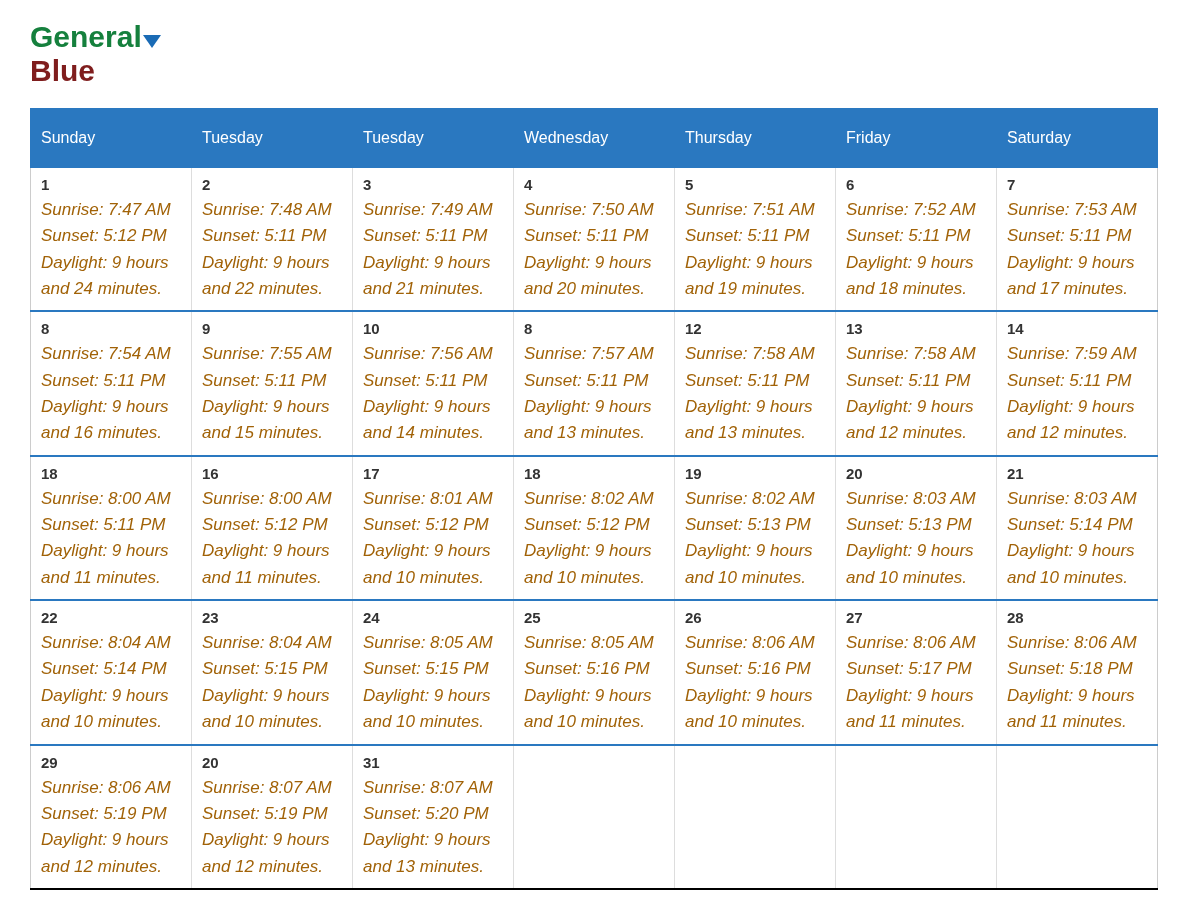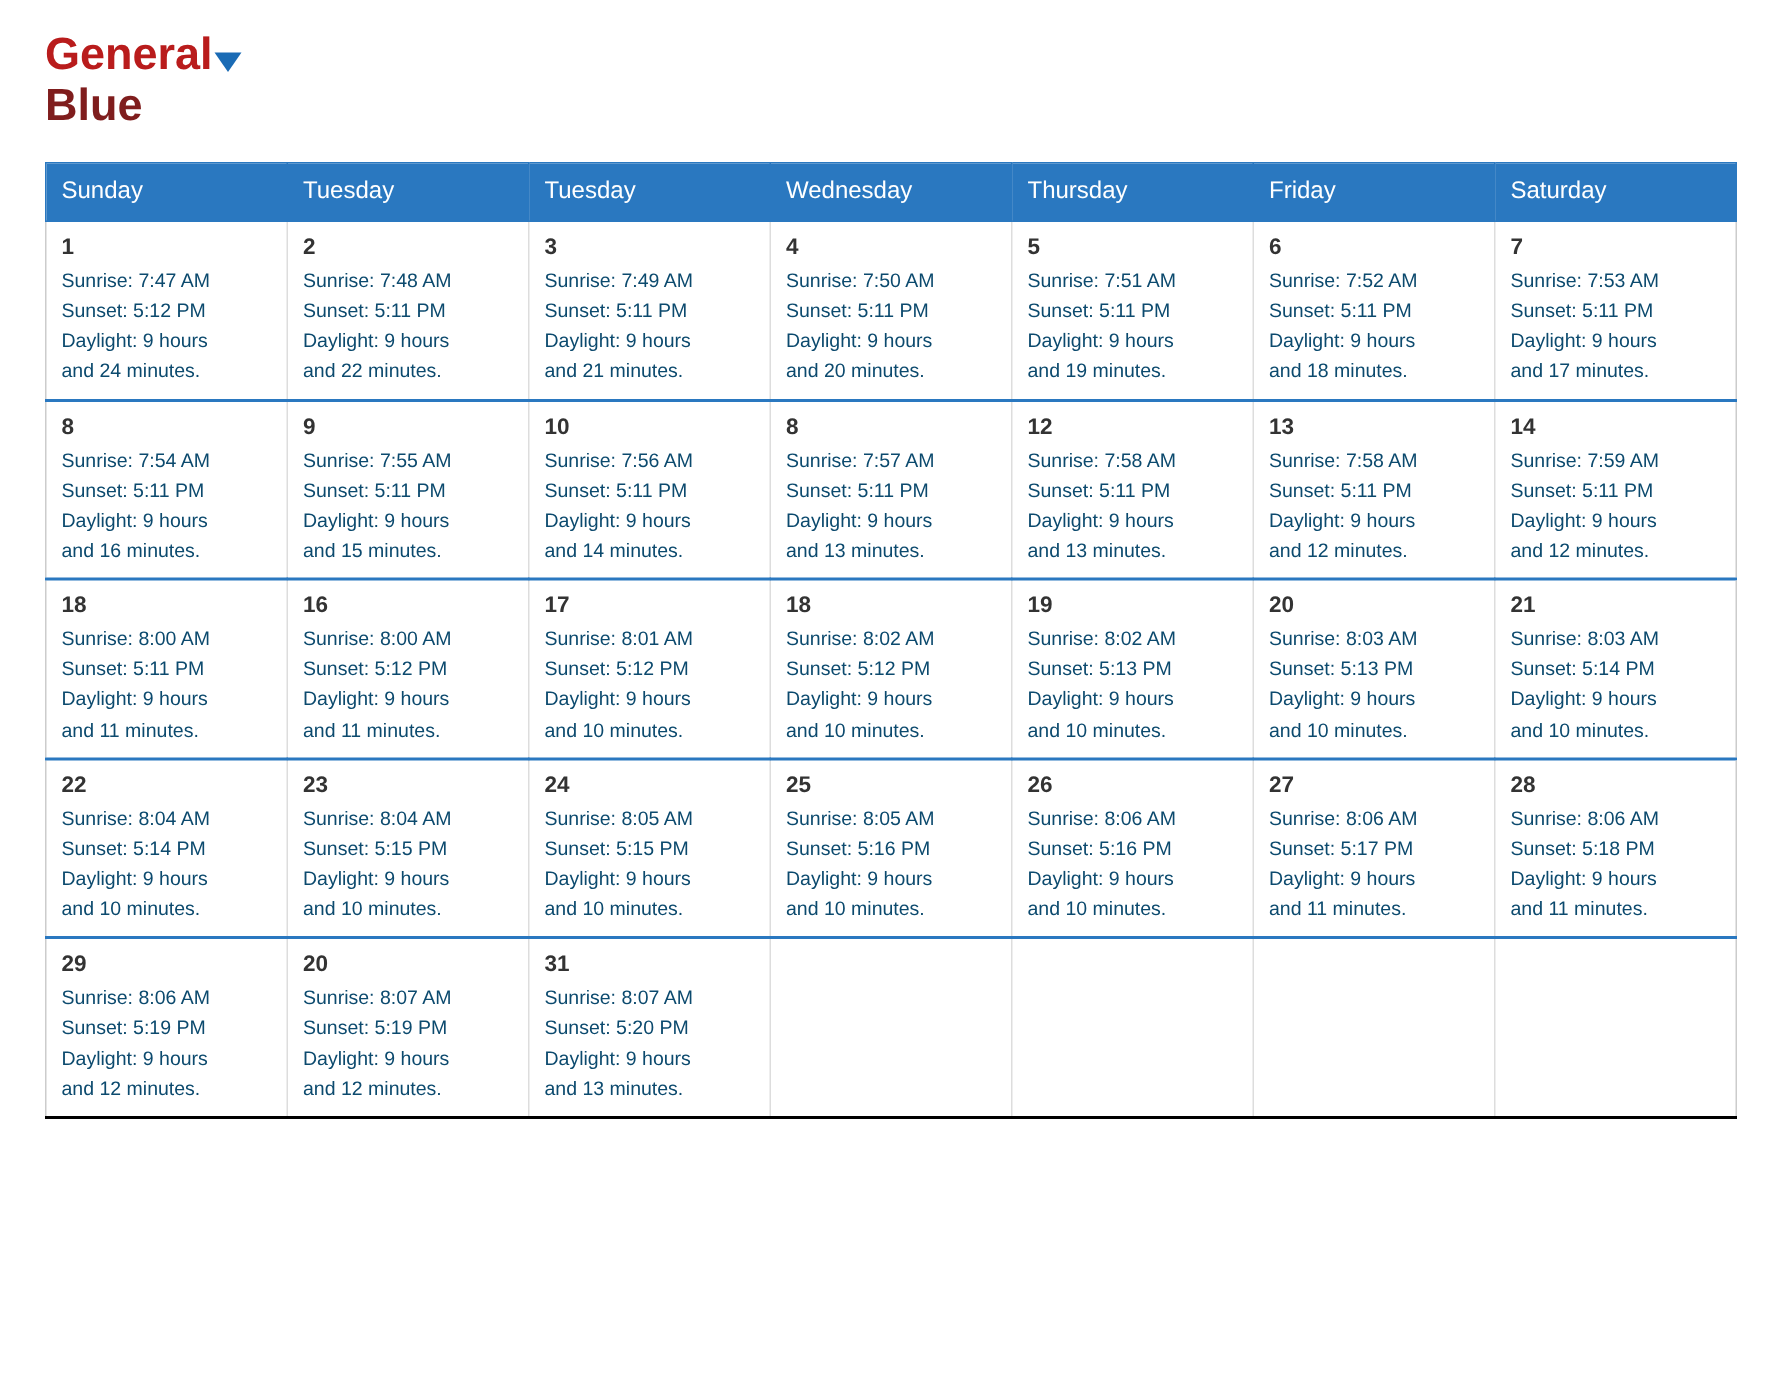--- a/index.html
+++ b/index.html
@@ -39,21 +39,21 @@
       width: 100%;
       border-collapse: collapse;
     }
     thead tr {
       background-color: #2a78c0;
     }
     thead th {
       color: #fff;
       font-size: 16px;
       font-weight: normal;
-      padding: 10px 10px;
+      padding: 20px 10px;
       text-align: left;
       border: 1px solid #2a78c0;
     }
     tbody tr {
       border-bottom: 2px solid #2a78c0;
     }
     tbody td {
       vertical-align: top;
       padding: 8px 10px;
       font-size: 13px;
@@ -65,40 +65,41 @@
     }
     tbody td:first-child { border-left: 1px solid #ccc; }
     tbody td:last-child { border-right: 1px solid #ccc; }
     .day-num {
       font-size: 15px;
       font-weight: bold;
       margin-bottom: 4px;
       display: block;
     }
     .day-info {
-      font-size: 13px;
+      font-size: 17px;
       line-height: 1.55;
-      color: #0c4a6e;
+      color: #a16207;
+      font-style: italic;
     }
     .empty-cell {
       background: #fff;
     }
     tbody tr:last-child {
       border-bottom: 2px solid #000000;
     }
     
     .logo-wrapper {
       display: flex;
       align-items: flex-end;
       gap: 0;
     }
     .logo-text-general {
       font-size: 30px;
       font-weight: bold;
-      color: #b91c1c;
+      color: #15803d;
     }
     .logo-triangle {
       width: 0;
       height: 0;
       border-left: 9px solid transparent;
       border-right: 9px solid transparent;
       border-top: 13px solid #1a6bb5;
       display: inline-block;
       margin-bottom: 6px;
       margin-left: 1px;

